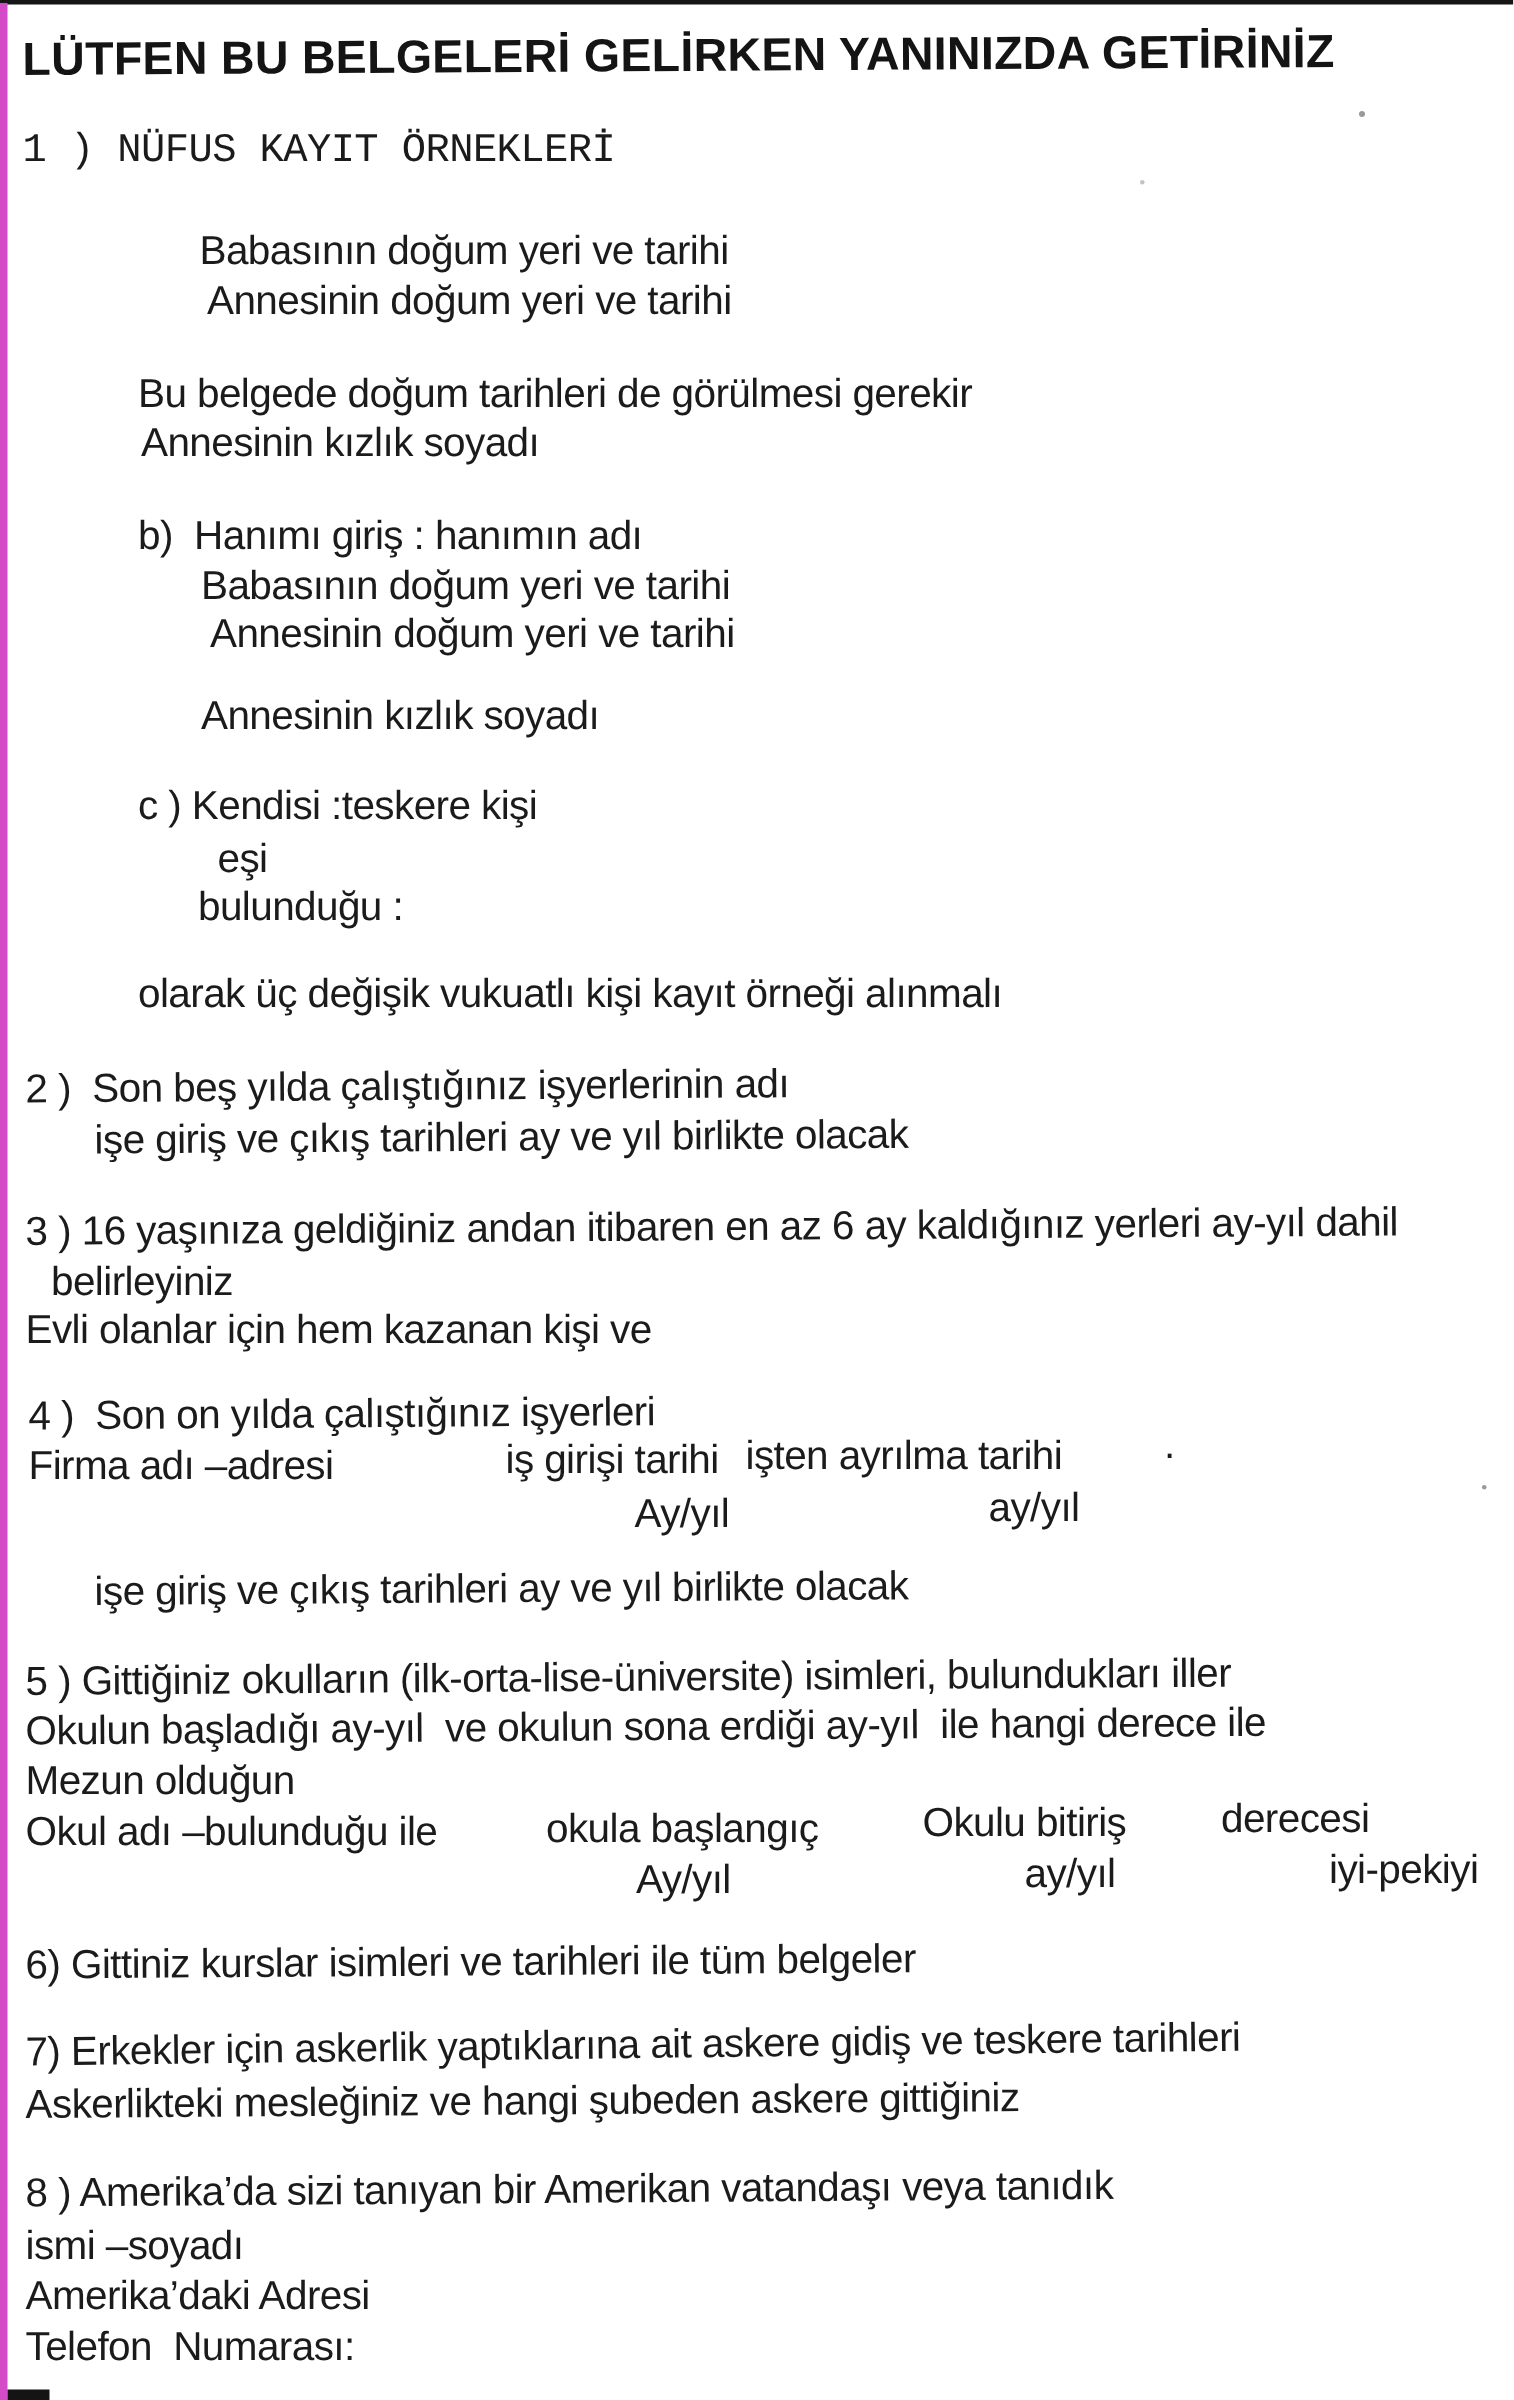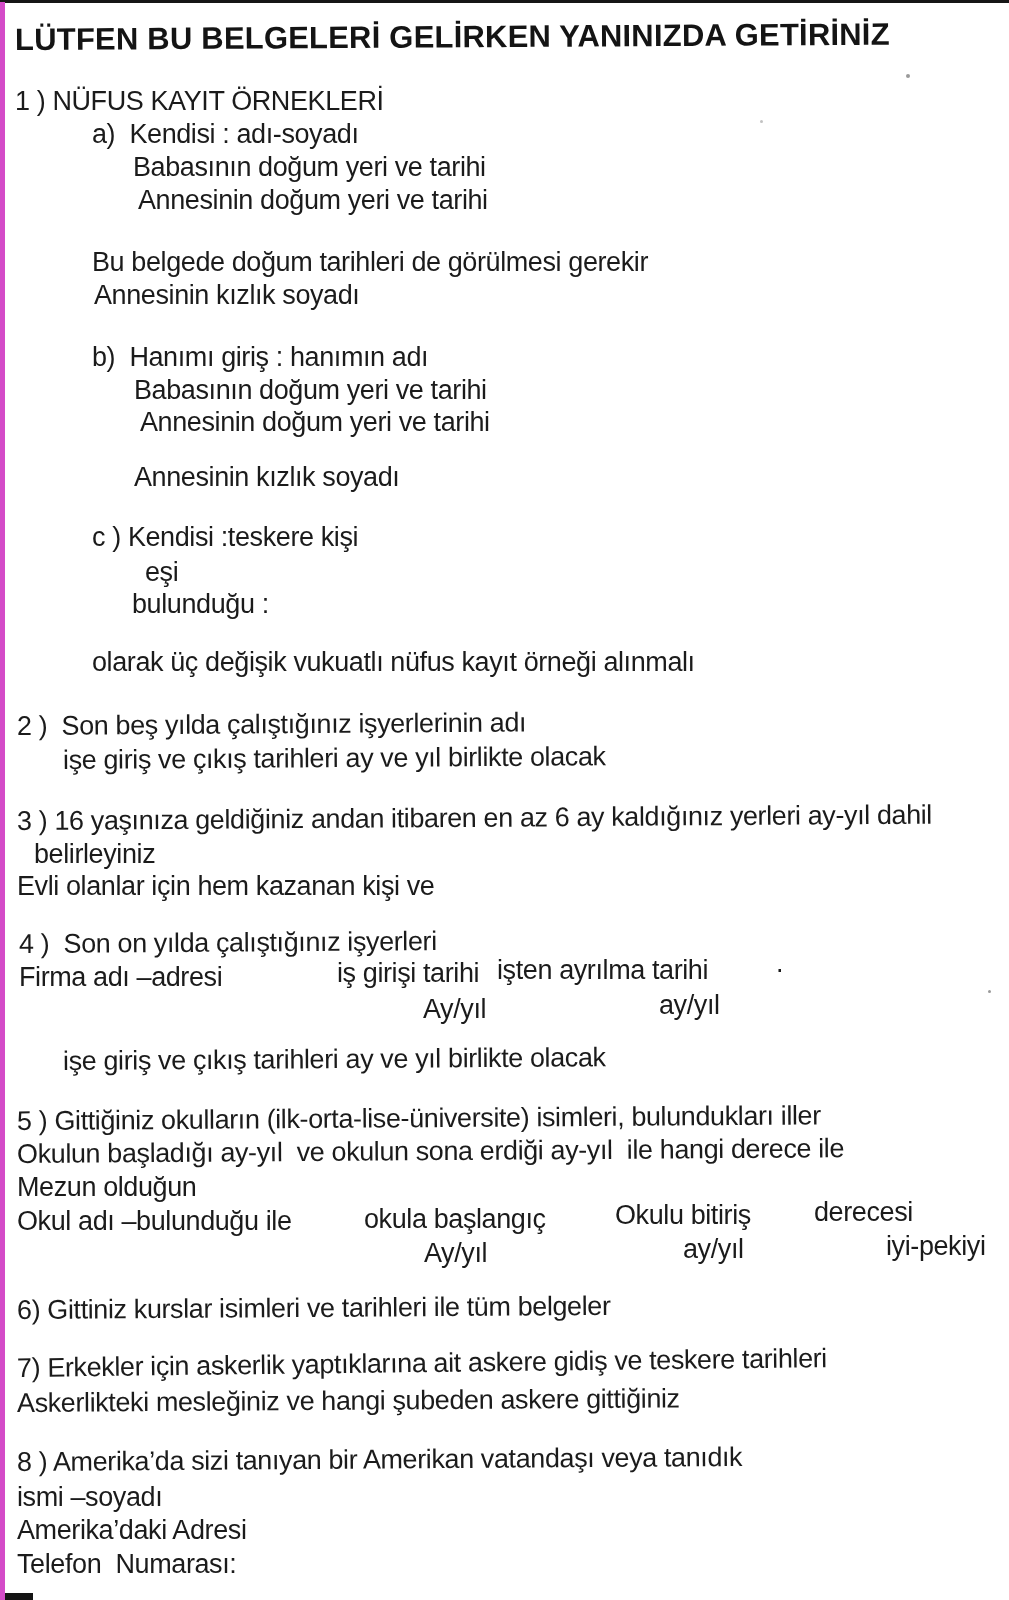--- a/index.html
+++ b/index.html
@@ -56,34 +56,33 @@
 
   <div class="top-edge"></div>
   <div class="left-stripe"></div>
   <div class="bottom-mark"></div>
   <div class="speck sp1"></div>
   <div class="speck sp2"></div>
   <div class="speck sp3"></div>
 
   <div class="ln title" style="left:15px; top:22px;">LÜTFEN BU BELGELERİ GELİRKEN YANINIZDA GETİRİNİZ</div>
 
-  <div class="ln" style="left:15px;  top:86px;">1 ) NÜFUS KAYIT ÖRNEKLERİ</div>
-  <div class="ln" style="left:92px;  top:119px;">a)  Kendisi : adı-soyadı</div>
+  <div class="ln" style="left:15px;  top:86px;font-family:Liberation Mono, monospace;">1 ) NÜFUS KAYIT ÖRNEKLERİ</div>
   <div class="ln" style="left:133px; top:152px;">Babasının doğum yeri ve tarihi</div>
   <div class="ln" style="left:138px; top:185px;">Annesinin doğum yeri ve tarihi</div>
   <div class="ln" style="left:92px;  top:247px;">Bu belgede doğum tarihleri de görülmesi gerekir</div>
   <div class="ln" style="left:94px;  top:280px;">Annesinin kızlık soyadı</div>
   <div class="ln" style="left:92px;  top:342px;">b)  Hanımı giriş : hanımın adı</div>
   <div class="ln" style="left:134px; top:375px;">Babasının doğum yeri ve tarihi</div>
   <div class="ln" style="left:140px; top:407px;">Annesinin doğum yeri ve tarihi</div>
   <div class="ln" style="left:134px; top:462px;">Annesinin kızlık soyadı</div>
   <div class="ln" style="left:92px;  top:522px;">c ) Kendisi :teskere kişi</div>
   <div class="ln" style="left:145px; top:557px;">eşi</div>
   <div class="ln" style="left:132px; top:589px;">bulunduğu :</div>
-  <div class="ln" style="left:92px;  top:647px;">olarak üç değişik vukuatlı nüfus kayıt örneği alınmalı</div>
+  <div class="ln" style="left:92px;  top:647px;">olarak üç değişik vukuatlı kişi kayıt örneği alınmalı</div>
 
   <div class="ln t1" style="left:17px; top:711px;">2 )  Son beş yılda çalıştığınız işyerlerinin adı</div>
   <div class="ln t1" style="left:63px; top:745px;">işe giriş ve çıkış tarihleri ay ve yıl birlikte olacak</div>
 
   <div class="ln t1" style="left:17px; top:806px;">3 ) 16 yaşınıza geldiğiniz andan itibaren en az 6 ay kaldığınız yerleri ay-yıl dahil</div>
   <div class="ln" style="left:34px; top:839px;">belirleyiniz</div>
   <div class="ln" style="left:17px; top:871px;">Evli olanlar için hem kazanan kişi ve</div>
 
   <div class="ln t1" style="left:19px;  top:929px;">4 )  Son on yılda çalıştığınız işyerleri</div>
   <div class="ln" style="left:19px;  top:962px;">Firma adı –adresi</div>

